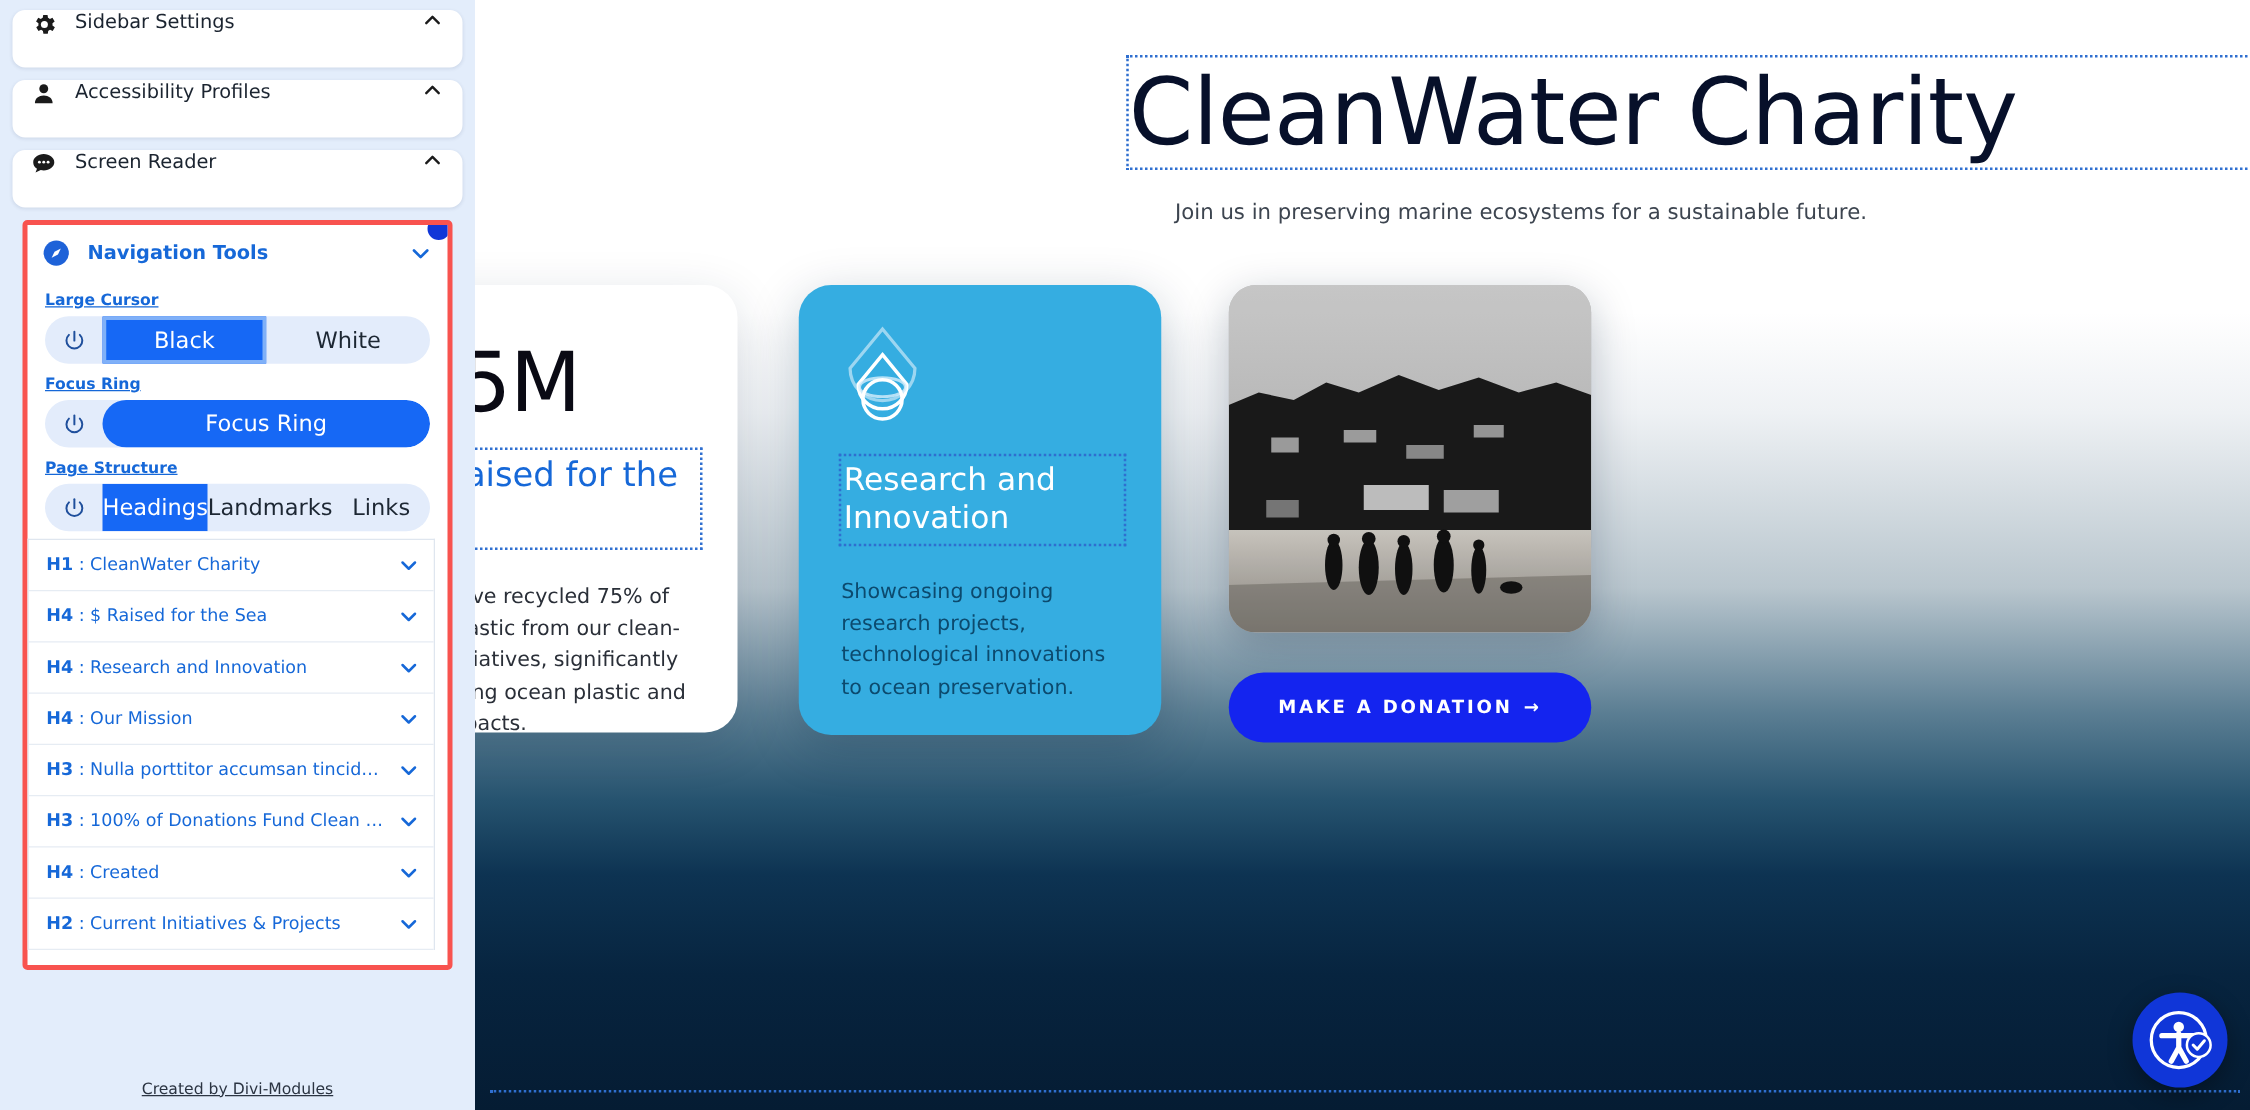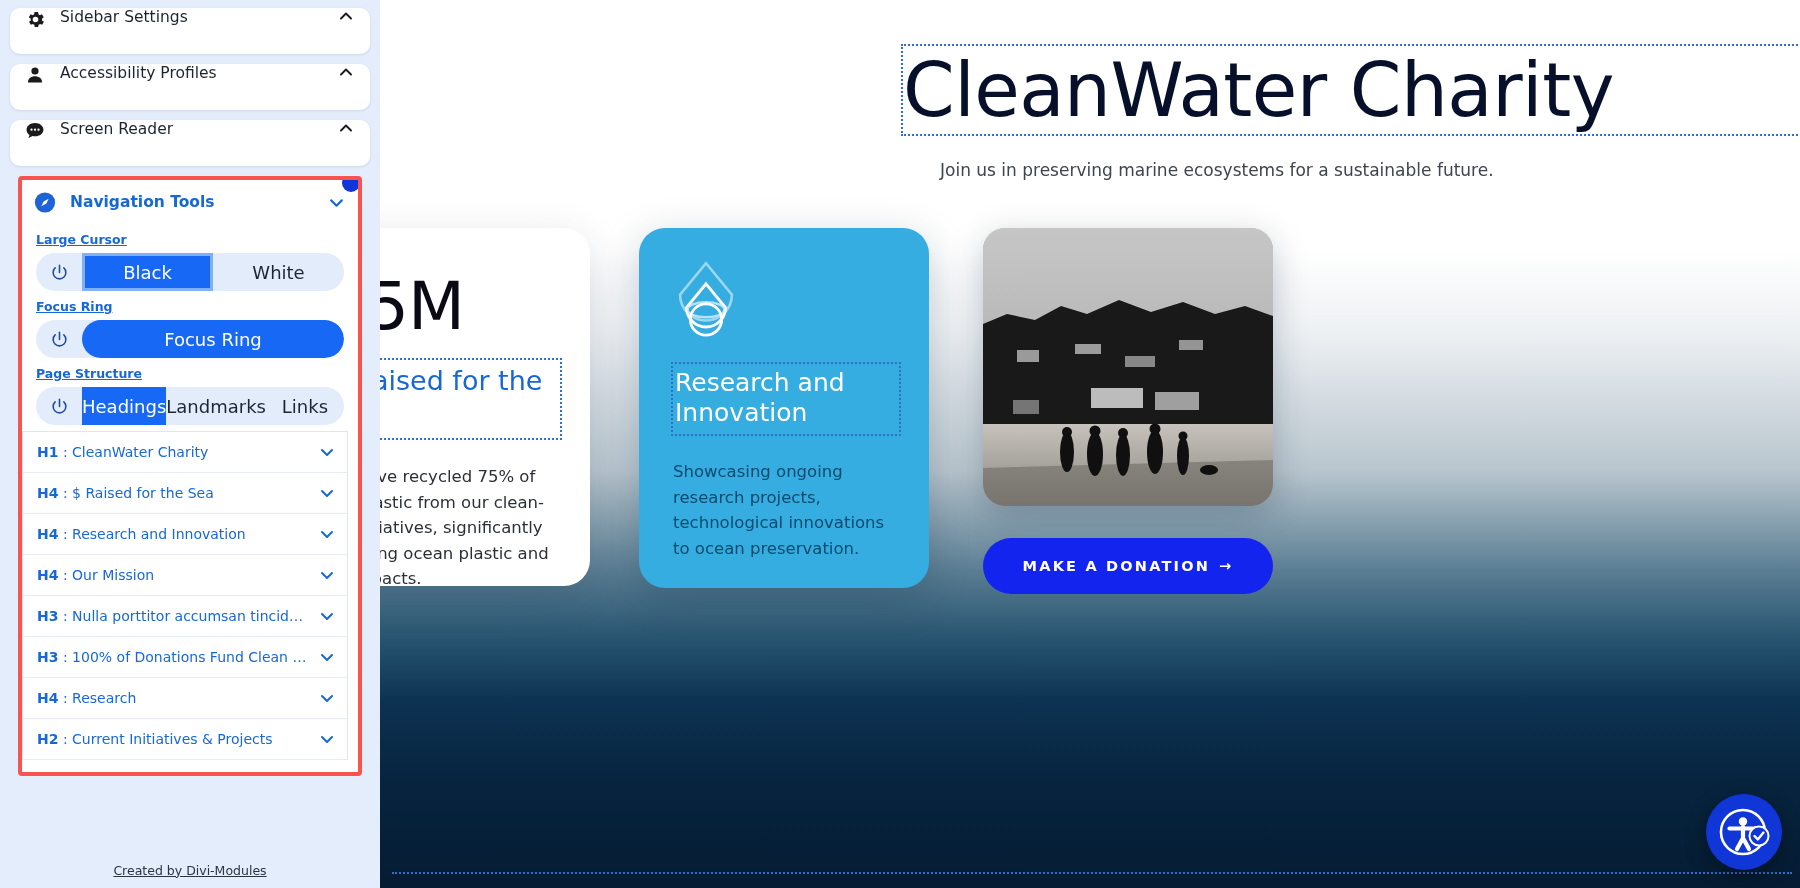--- a/index.html
+++ b/index.html
@@ -441,21 +441,21 @@
                 </svg></span>
           </div>
           <div class="struct-row">
             <span class="struct-label"><b>H3</b> : <span>100% of Donations Fund Clean and Saf...</span></span>
             <span class="struct-chev">
               <svg width="16" height="16" viewBox="0 0 16 16" fill="none" stroke="#1668d8" stroke-width="2" stroke-linecap="round" stroke-linejoin="round">
                   <path d="M3 6 L8 11 L13 6"></path>
                 </svg></span>
           </div>
           <div class="struct-row">
-            <span class="struct-label"><b>H4</b> : <span>Research</span></span>
+            <span class="struct-label"><b>H4</b> : <span>Created</span></span>
             <span class="struct-chev">
               <svg width="16" height="16" viewBox="0 0 16 16" fill="none" stroke="#1668d8" stroke-width="2" stroke-linecap="round" stroke-linejoin="round">
                   <path d="M3 6 L8 11 L13 6"></path>
                 </svg></span>
           </div>
           <div class="struct-row">
             <span class="struct-label"><b>H2</b> : <span>Current Initiatives &amp; Projects</span></span>
             <span class="struct-chev">
               <svg width="16" height="16" viewBox="0 0 16 16" fill="none" stroke="#1668d8" stroke-width="2" stroke-linecap="round" stroke-linejoin="round">
                   <path d="M3 6 L8 11 L13 6"></path>

